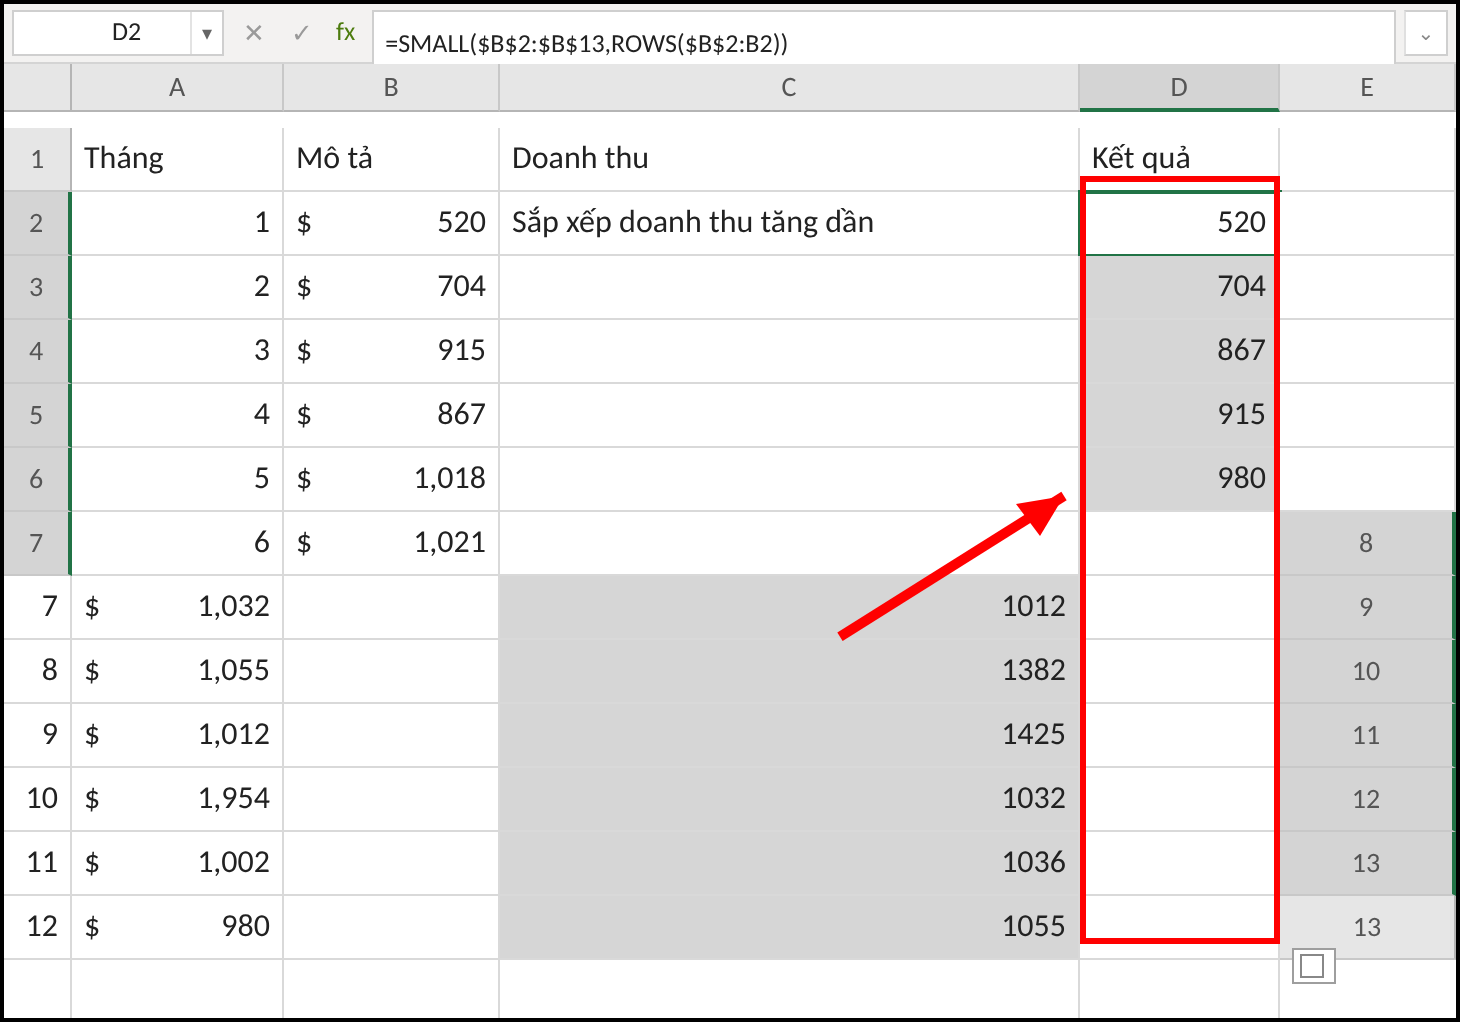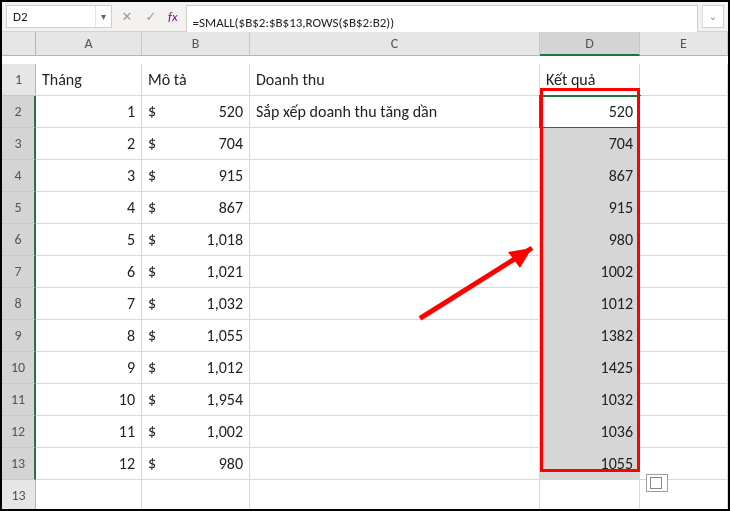--- a/index.html
+++ b/index.html
@@ -22,20 +22,21 @@
     background: #f3f2f1;
     border-bottom: 1px solid #d4d4d4;
   }
   .namebox-wrap {
     display: flex;
     align-items: center;
     width: 106px;
     background: #fff;
     border: 1px solid #cfcfcf;
     margin: 3px 0 3px 4px;
+    padding-left: 43px;
   }
   .namebox {
     flex: 1;
     padding: 0 6px;
     font-size: 13px;
     outline: none;
   }
   .namebox-dd {
     width: 16px; height: 100%;
     display:flex;align-items:center;justify-content:center;
@@ -43,21 +44,21 @@
     border-left:1px solid #e3e3e3;
   }
   .fx-btns {
     display:flex; align-items:center;
     padding: 0 8px;
     gap: 10px;
     color:#9a9a9a;
     font-size:13px;
   }
   .fx-btn { width:14px; text-align:center; }
-  .fx-label { font-style: italic; color:#701a75; font-size:13px;}
+  .fx-label { color:#4d7c0f; font-size:13px;}
   .formula-input {
     flex:1;
     background:#fff;
     border:1px solid #cfcfcf;
     margin:3px 4px 3px 0;
     padding:16px 6px;
     font-size:13px;
     display:flex;
     align-items:center;
   }
@@ -239,21 +240,20 @@
     <div class="cell"></div>
     <div class="cell right sel-fill">980</div>
     <div class="cell"></div>
     <div class="row-header sel">7</div>
     <div class="cell right">6</div>
     <div class="cell money">
       <span class="cur">$</span>
       <span class="amt">1,021</span>
     </div>
     <div class="cell"></div>
-    <div class="cell right sel-fill">1002</div>
     <div class="cell"></div>
     <div class="row-header sel">8</div>
     <div class="cell right">7</div>
     <div class="cell money">
       <span class="cur">$</span>
       <span class="amt">1,032</span>
     </div>
     <div class="cell"></div>
     <div class="cell right sel-fill">1012</div>
     <div class="cell"></div>

